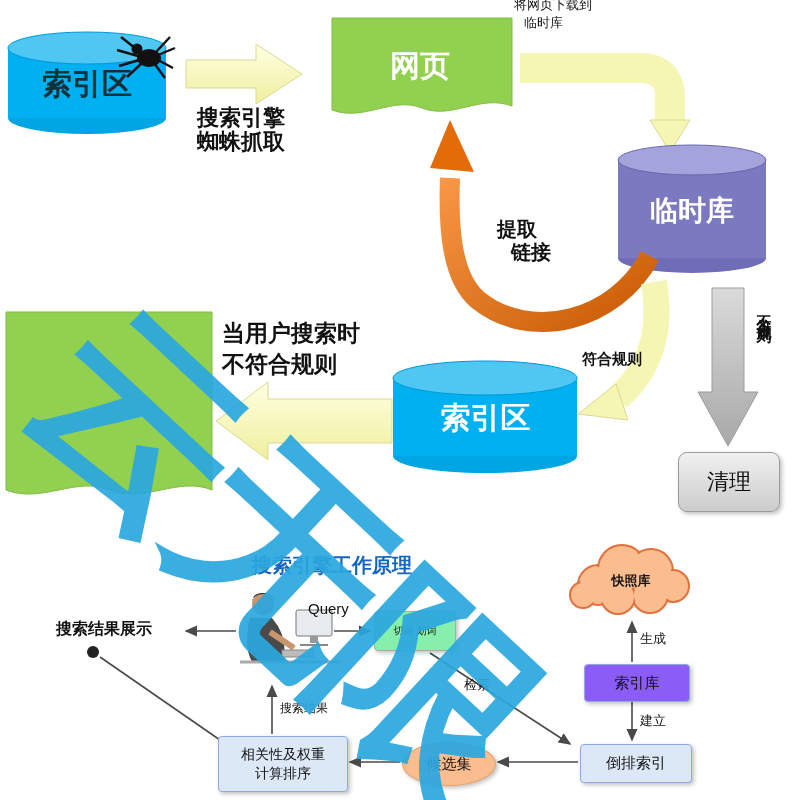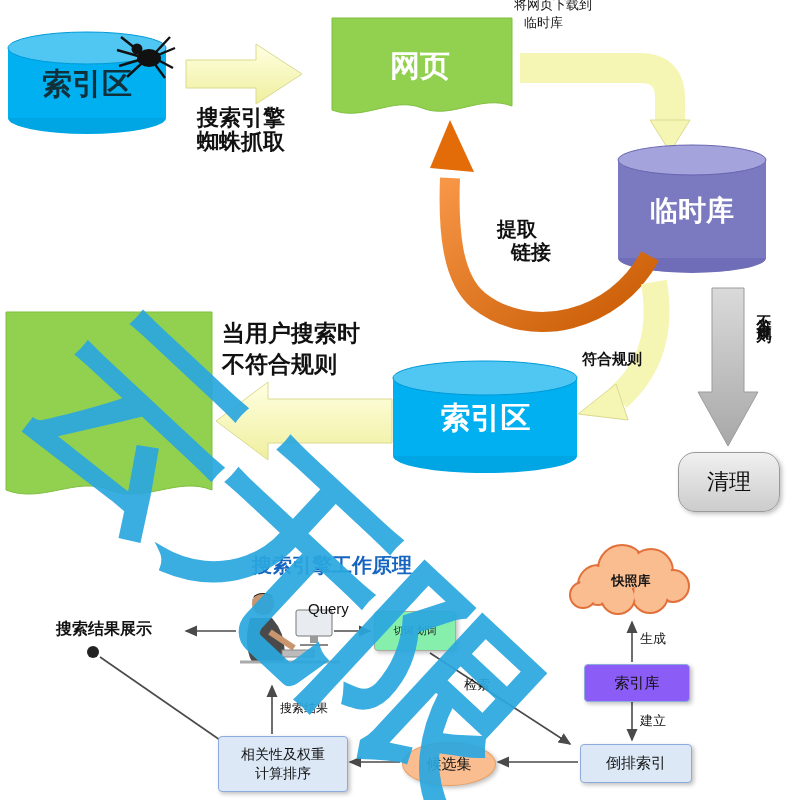--- a/index.html
+++ b/index.html
@@ -6,21 +6,21 @@
   .stage{position:relative;width:800px;height:800px;background:#ffffff;overflow:hidden;
          font-family:"Liberation Sans","DejaVu Sans",sans-serif;}
   .layer{position:absolute;left:0;top:0;z-index:1;}
   .t{position:absolute;z-index:2;color:#111;font-family:"Liberation Sans","DejaVu Sans",sans-serif;}
   .ctr{text-align:center;}
   .bold{font-weight:bold;}
   .white{color:#ffffff;}
   .box{position:absolute;z-index:3;display:flex;align-items:center;justify-content:center;
        border-radius:4px;box-shadow:2px 2px 4px rgba(0,0,0,.25);color:#111;
        font-family:"Liberation Sans","DejaVu Sans",sans-serif;}
-  .clean-box{left:678px;top:452px;width:100px;height:58px;border-radius:17px;
+  .clean-box{left:678px;top:452px;width:100px;height:58px;border-radius:9px;
        background:linear-gradient(#F0F0F0,#CCCCCC);border:1px solid #9a9a9a;font-size:22px;}
   .seg-box{left:374px;top:611px;width:80px;height:38px;background:#86efac;border:1px solid #ABABA0;font-size:10px;}
   .idx-box{left:584px;top:664px;width:104px;height:36px;background:#8b5cf6;border:1px solid #8FAADC;font-size:15px;}
   .inv-box{left:580px;top:744px;width:110px;height:37px;background:#DCE8F6;border:1px solid #8FAADC;font-size:15px;}
   .rank-box{left:218px;top:736px;width:128px;height:54px;background:#DCE8F6;border:1px solid #8FAADC;
        font-size:14px;flex-direction:column;line-height:1.35;}
   .cand{left:402px;top:742px;width:92px;height:42px;background:#F9BD90;border:1px solid #EAA061;
        border-radius:50%;font-size:15px;}
   .wm{position:absolute;left:160px;top:252px;transform:rotate(43deg);transform-origin:0 0;
       font-size:205px;font-weight:bold;color:#2AA7DF;opacity:.92;z-index:6;white-space:nowrap;

